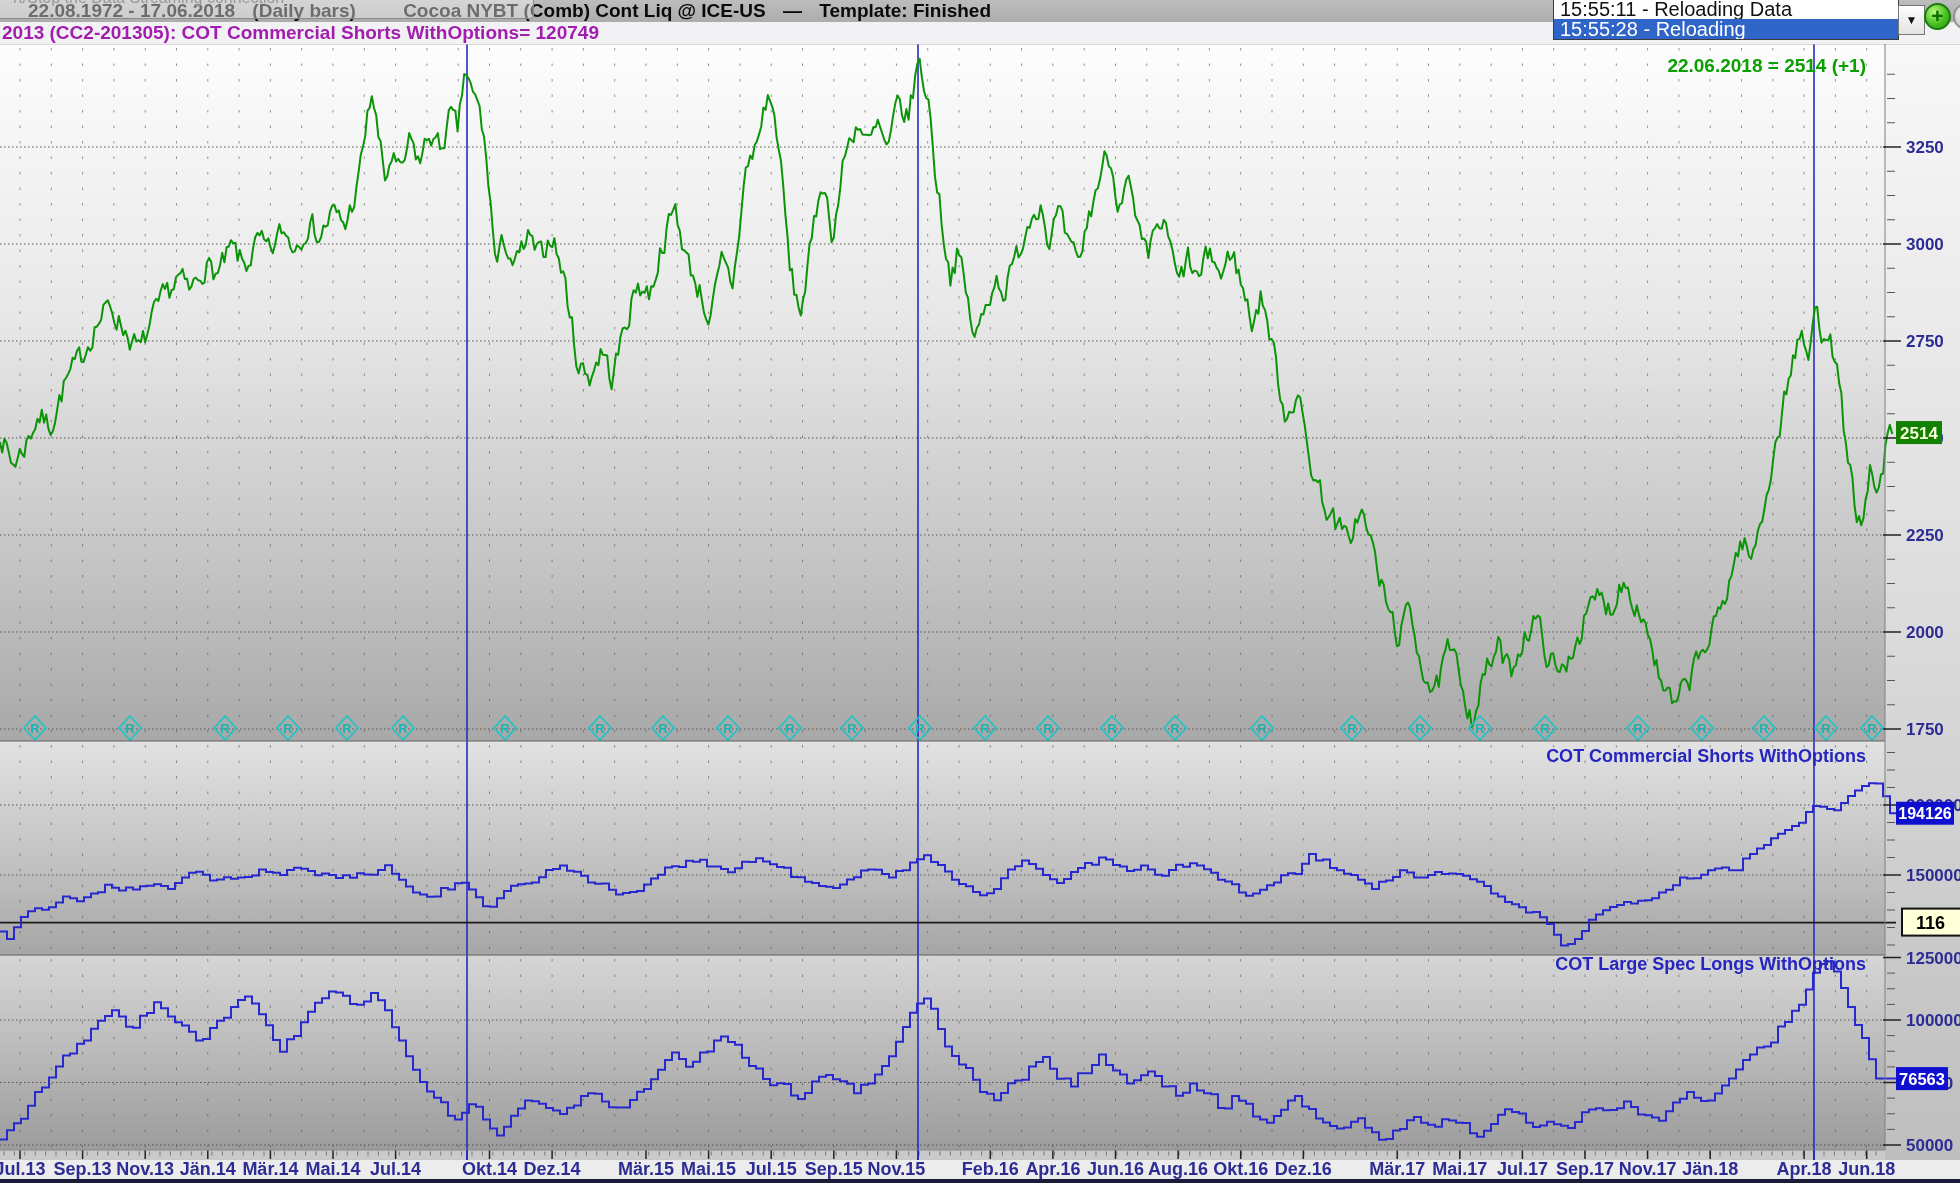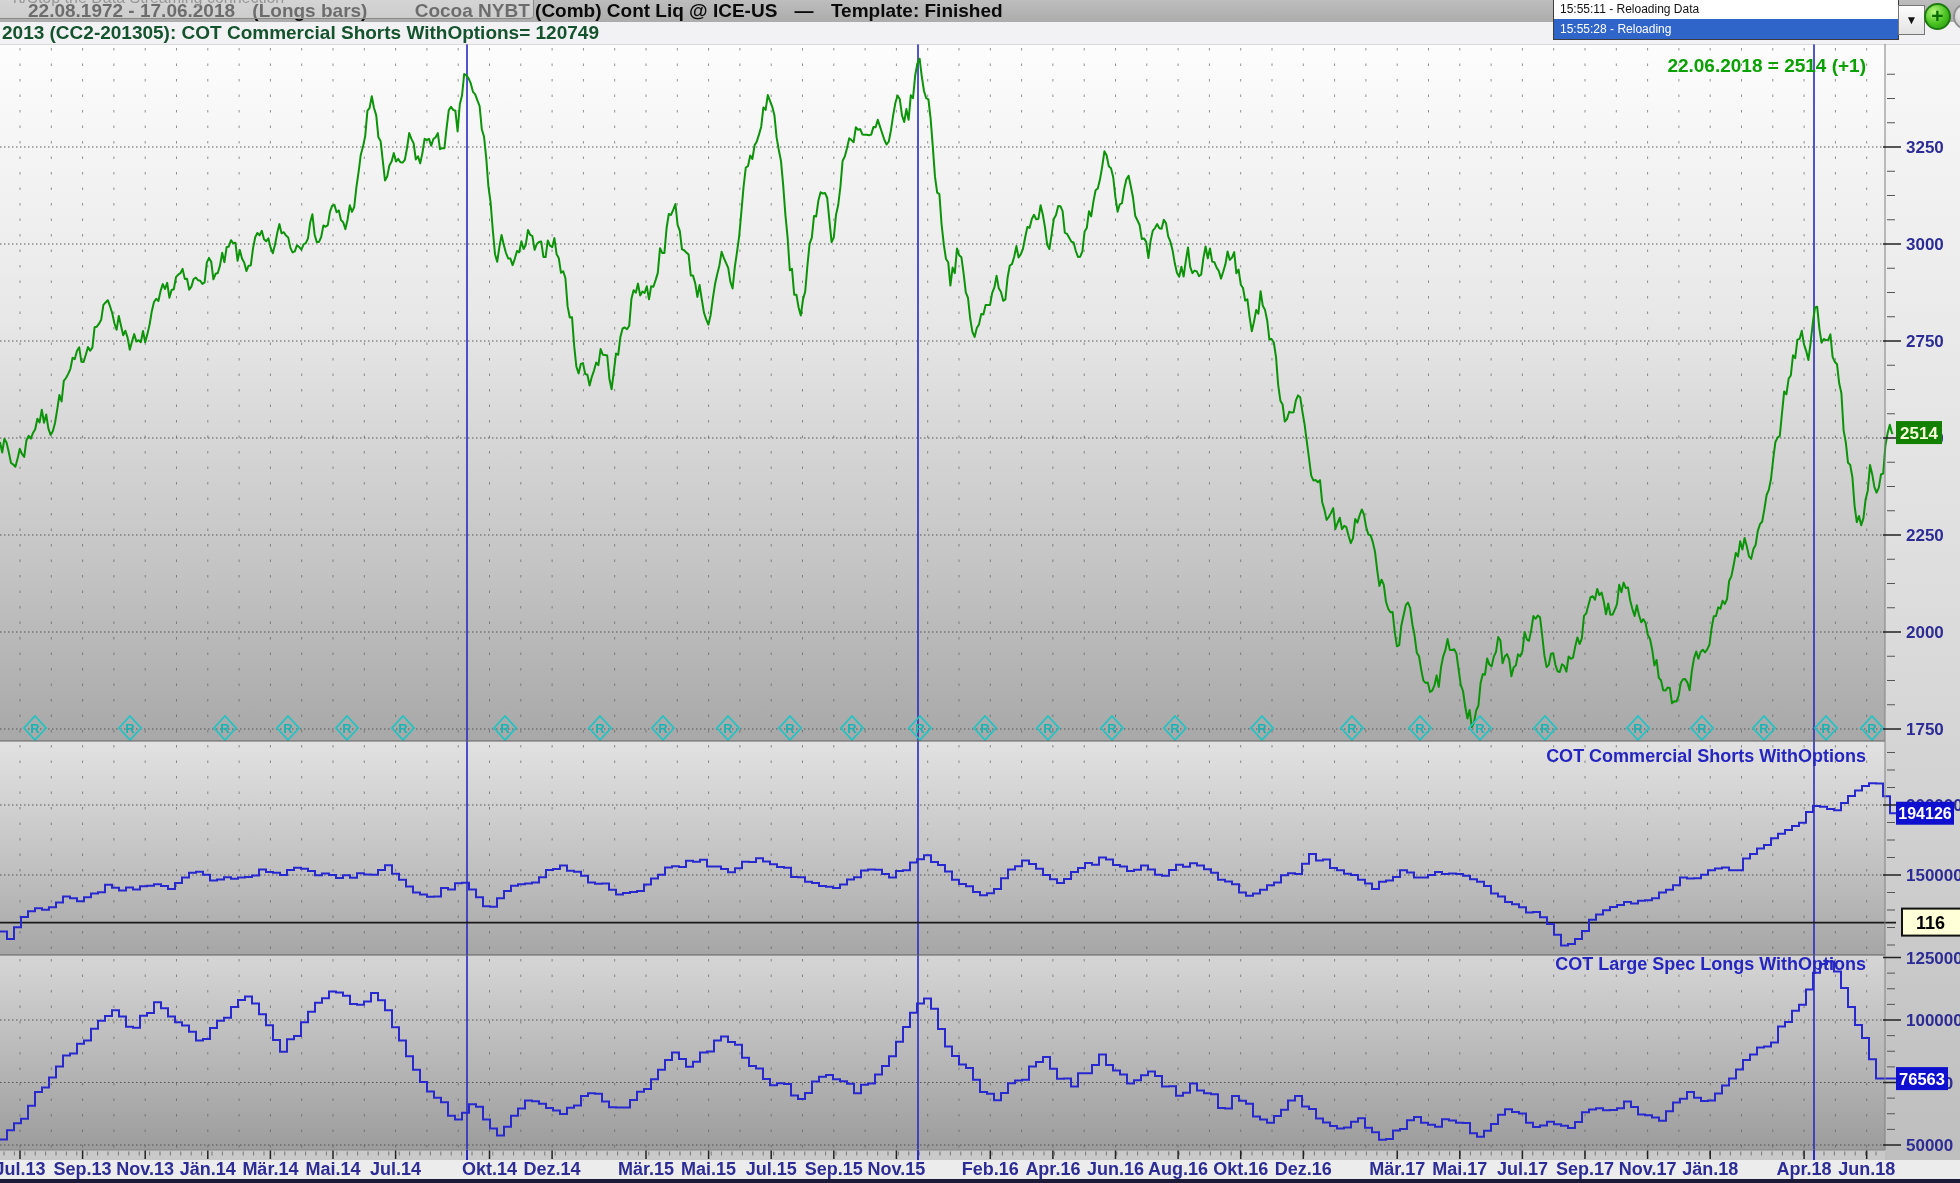--- a/index.html
+++ b/index.html
@@ -3,28 +3,28 @@
 <meta charset="utf-8">
 <style>
   html,body{margin:0;padding:0}
   body{width:1960px;height:1183px;overflow:hidden;position:relative;
        font-family:"Liberation Sans",sans-serif;background:#c9c9c9}
   #titlebar{position:absolute;left:0;top:0;width:1960px;height:22px;
     background:linear-gradient(#bdbdbd,#acacac);z-index:3;white-space:nowrap;
     font-weight:bold;font-size:19px;color:#0a0a0a;line-height:22px;padding-left:28px;box-sizing:border-box}
   #titlebar span{margin-right:12px}
   #subtitlebar{position:absolute;left:0;top:22px;width:1960px;height:22px;
-    background:#f2f2f5;z-index:3;font-weight:bold;font-size:19px;color:#14532d;
+    background:#f2f2f5;z-index:3;font-weight:bold;font-size:19px;color:#a21caf;
     line-height:22px;padding-left:2px;box-sizing:border-box;white-space:nowrap}
   #tooltip{position:absolute;left:-8px;top:-24px;width:540px;height:41px;
     border:1px solid #8a8a8a;border-radius:4px;background:rgba(246,246,246,0.42);z-index:6}
   #tooltip span{position:absolute;left:20px;top:12px;font-size:16px;color:#979797;font-weight:normal}
   #log-list{position:absolute;left:1553px;top:-6px;width:344px;height:44px;background:#ffffff;
     border:1px solid #3c3c3c;z-index:10;overflow:hidden;display:flex;flex-direction:column;justify-content:flex-end}
-  .log-row{height:20px;line-height:20px;font-size:12px;color:#111;padding-left:6px;white-space:nowrap}
+  .log-row{height:20px;line-height:20px;font-size:20px;color:#111;padding-left:6px;white-space:nowrap}
   .log-row.selected{background:#2f64c8;color:#fff}
   #dd-btn{position:absolute;left:1898px;top:5px;width:25px;height:28px;z-index:11;
     background:linear-gradient(#fdfdfd,#e3e3e3);border:1px solid #777;
     font-size:12px;color:#111;text-align:center;line-height:28px}
   #plus-btn{position:absolute;left:1924px;top:3px;width:27px;height:27px;border-radius:50%;z-index:11;
     background:radial-gradient(circle at 35% 30%,#b7f77e,#47c220 55%,#2a9113);
     border:2px solid #1d7a10;box-sizing:border-box;
     color:#0c6b00;font-weight:bold;font-size:21px;text-align:center;line-height:22px}
   #edge-btn{position:absolute;left:1953px;top:3px;width:27px;height:27px;border-radius:50%;z-index:11;
     background:radial-gradient(circle at 35% 30%,#eee,#bbb);border:2px solid #909090;box-sizing:border-box}
@@ -653,21 +653,21 @@
       <text x="1866.7" y="1175" text-anchor="middle" font-size="18" font-weight="bold" fill="#2c2c94">Jun.18</text>
       <line x1="467" y1="1150" x2="467" y2="1160" stroke="#2b2bbf" stroke-width="2"></line>
       <line x1="918" y1="1150" x2="918" y2="1160" stroke="#2b2bbf" stroke-width="2"></line>
       <line x1="1814" y1="1150" x2="1814" y2="1160" stroke="#2b2bbf" stroke-width="2"></line>
     </g>
     <rect x="0" y="1179" width="1960" height="4" fill="#1b1b38"></rect>
   </svg>
 
 <div id="titlebar">
   <span>22.08.1972 - 17.06.2018</span>
-  <span>(Longs bars)</span>
+  <span>(Daily bars)</span>
   <span style="margin-left:30px">Cocoa NYBT (Comb) Cont Liq @ ICE-US</span>
   <span>—</span>
   <span>Template: Finished</span>
 </div>
 <div id="subtitlebar">
   <span>2013 (CC2-201305):  COT Commercial Shorts WithOptions= 120749</span>
 </div>
 <div id="tooltip">
   <span>rt/Stop the Data Streaming connection</span>
 </div>

